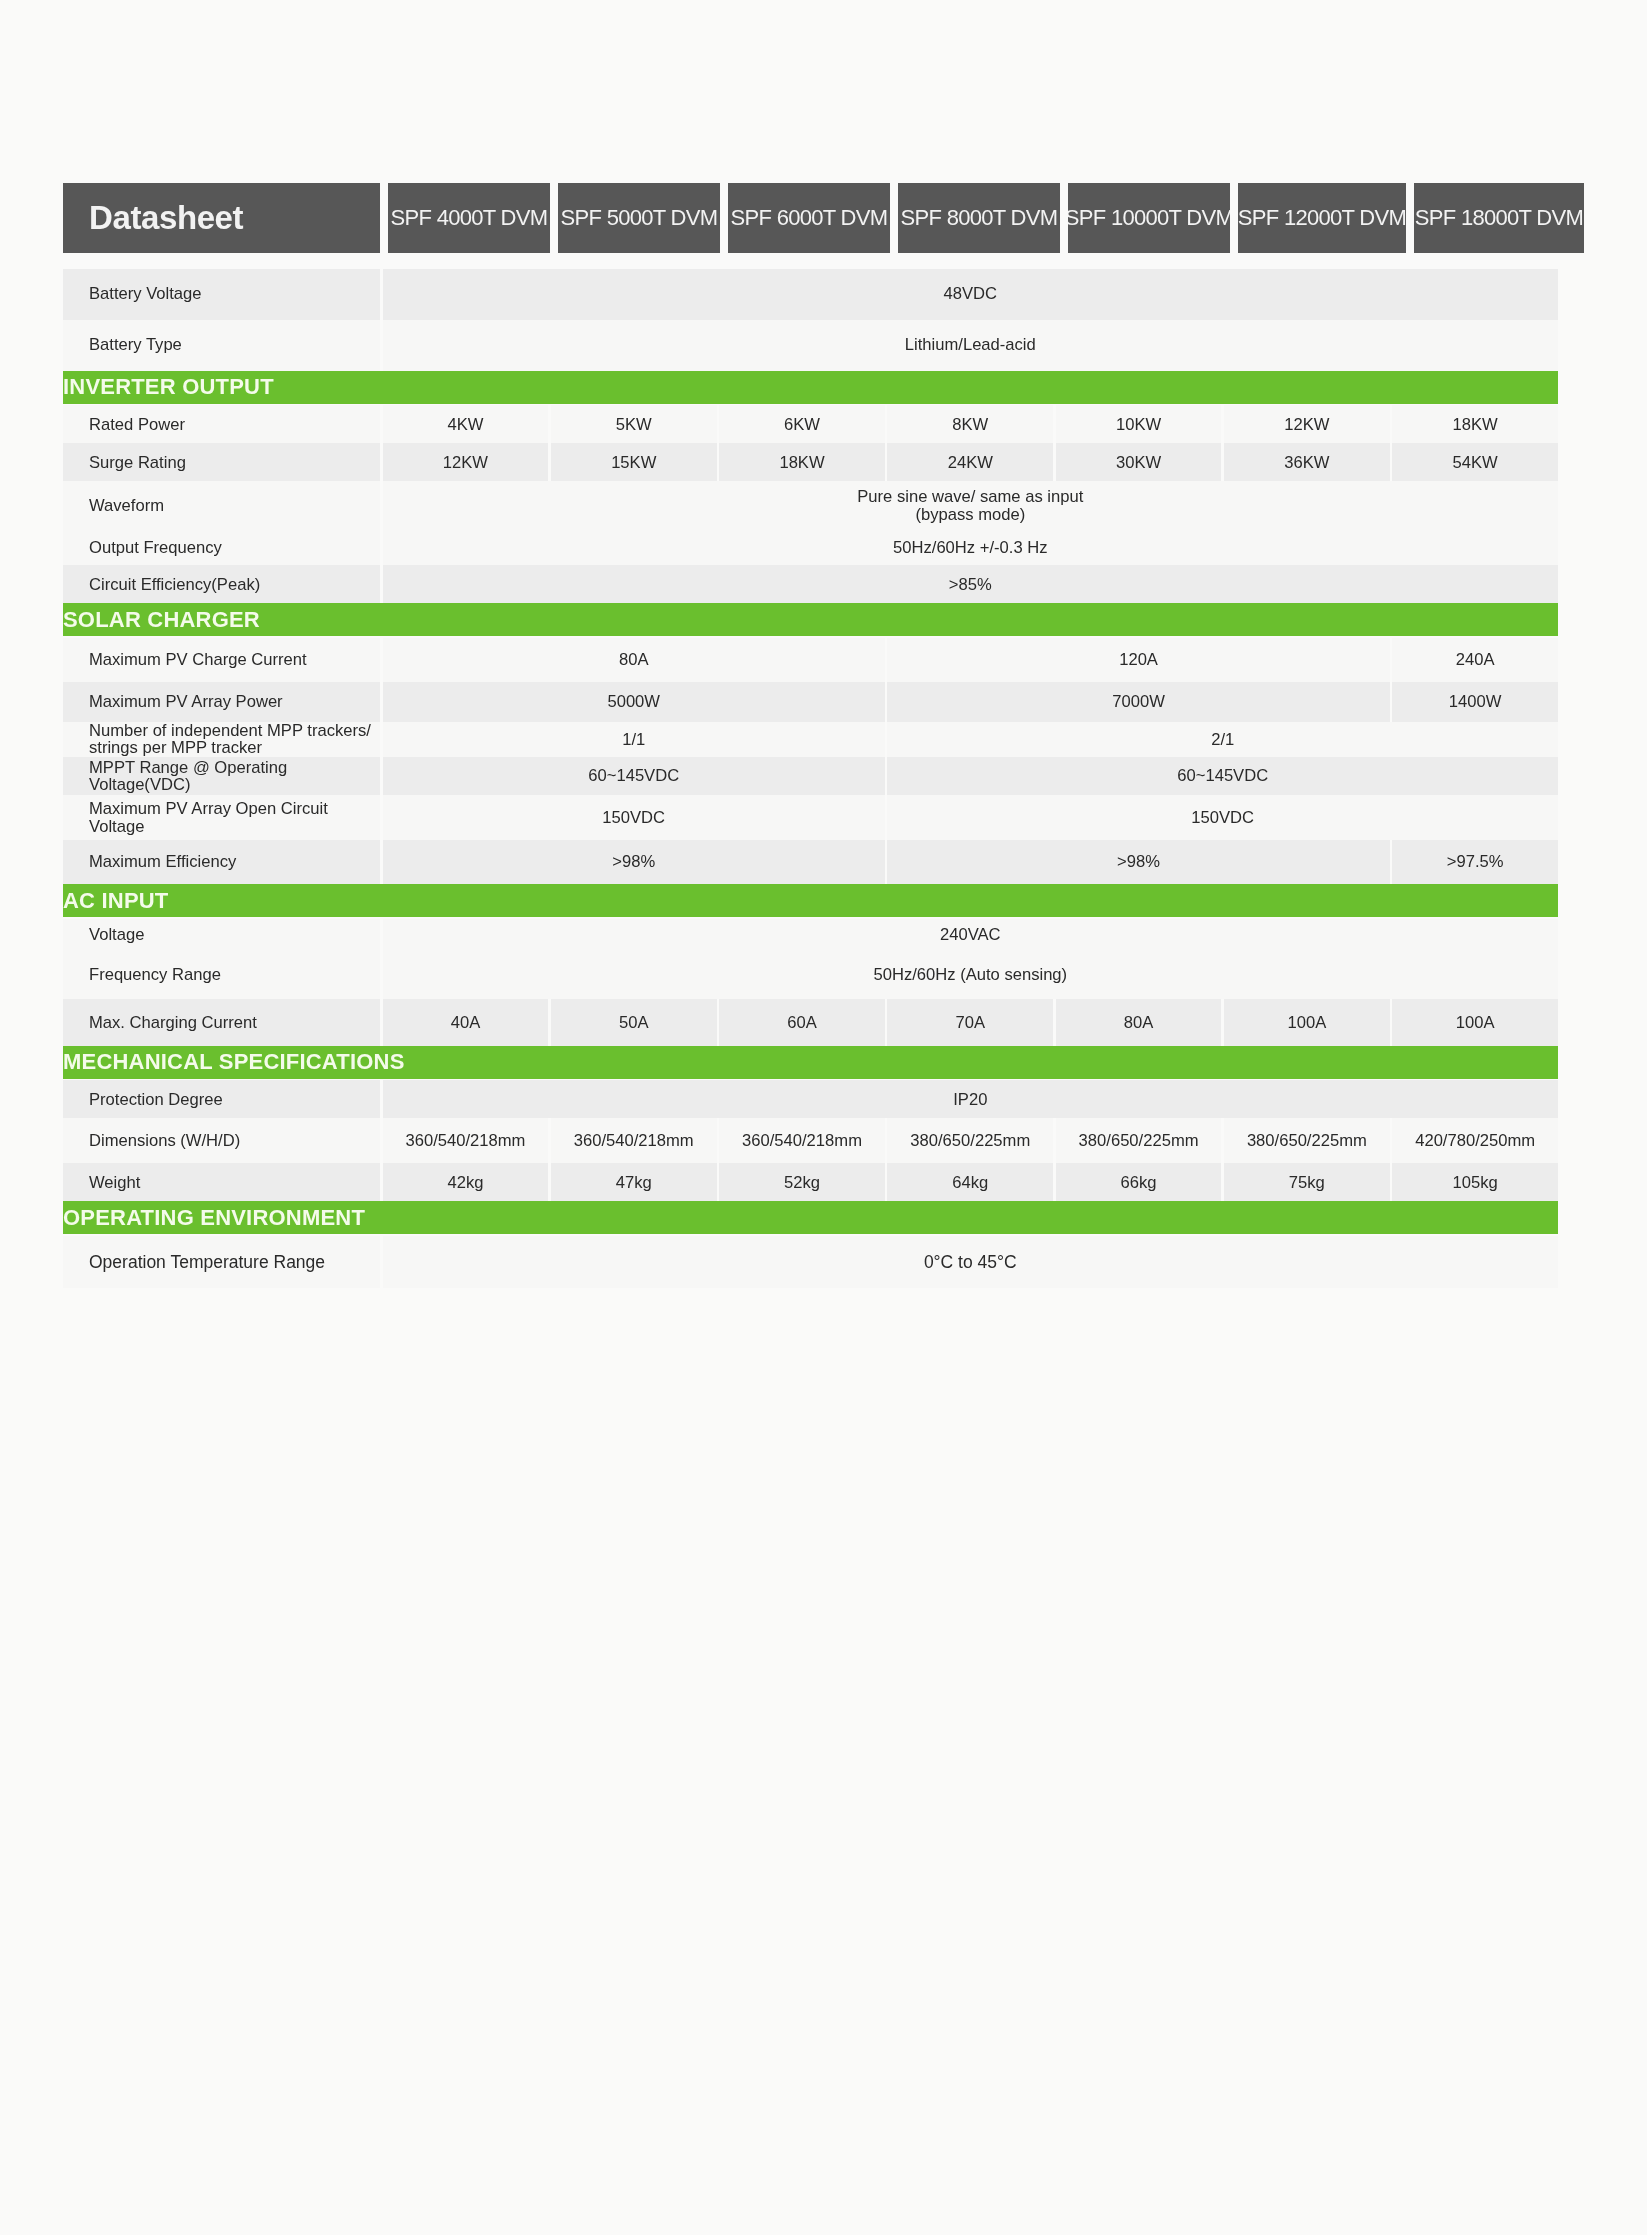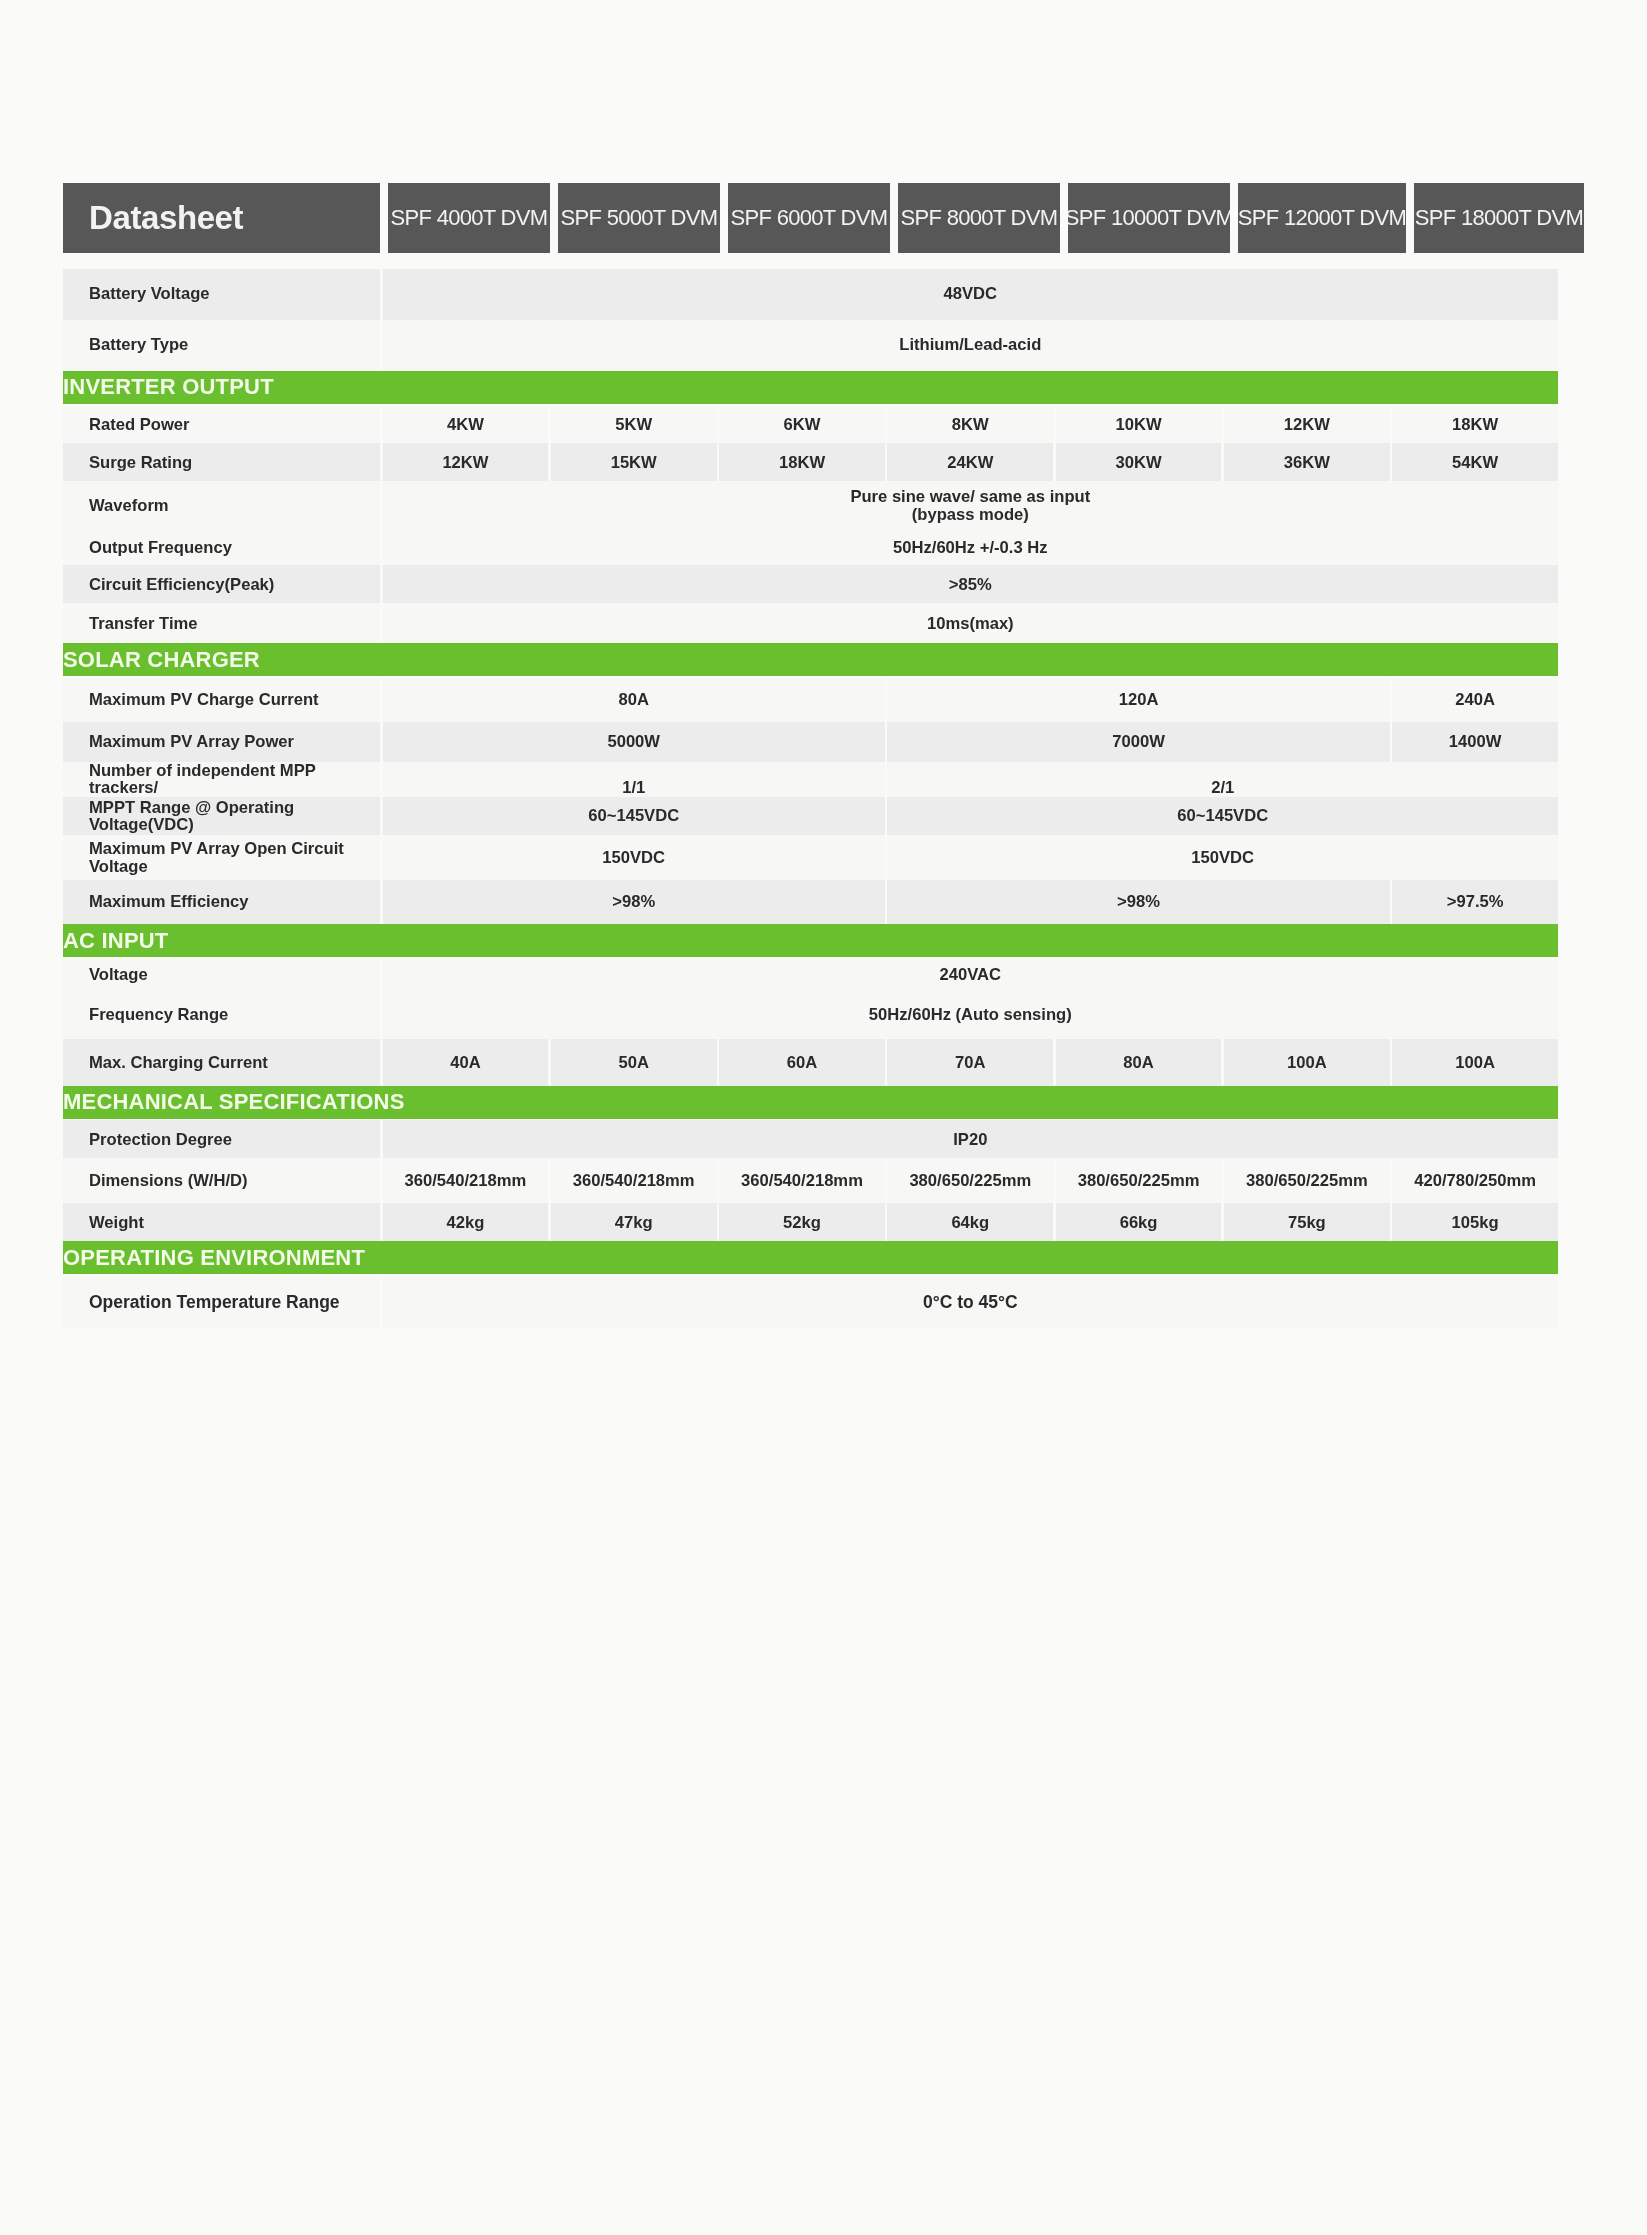--- a/index.html
+++ b/index.html
@@ -3,21 +3,21 @@
 <meta charset="utf-8">
 <style>
   html, body { margin:0; padding:0; }
   body { width:1647px; height:2236px; background:#fafaf9; font-family:"Liberation Sans", sans-serif; color:#2a2a2a; position:relative; overflow:hidden; }
   #sheet { position:absolute; left:63px; top:183px; width:1495px; }
   .hdr { display:grid; grid-template-columns:317px 162px 162px 162px 162px 162px 168px 170px; column-gap:8px; height:70px; }
   .hdr > div { background:#575757; color:#f2f2f2; display:flex; align-items:center; justify-content:center; font-size:22px; letter-spacing:-0.7px; white-space:nowrap; overflow:hidden; }
   .hdr > .title { justify-content:flex-start; padding-left:26px; font-size:33px; font-weight:bold; letter-spacing:-0.4px; }
   .gap { height:15.7px; }
   .sec { background:#6abf2e; color:#f4fbea; font-size:22px; font-weight:bold; height:33px; display:flex; align-items:center; margin-bottom:1.7px; letter-spacing:0.2px; }
-  .row { display:grid; grid-template-columns:317px repeat(7, 1fr); column-gap:2.6px; font-size:16.6px;font-weight:bold; }
+  .row { display:grid; grid-template-columns:317px repeat(7, 1fr); column-gap:2.6px; font-size:16.6px; }
   .row.alt > div { background:#ececec; }
   .row > div { background:#f7f7f6; display:flex; align-items:center; justify-content:center; text-align:center; line-height:1.05; }
   .row > .lbl { justify-content:flex-start; text-align:left; padding-left:26px; }
   .c8 { grid-column: 2 / span 7; }
   .c3 { grid-column: span 3; }
   .c3b { grid-column: span 3; }
   .c1 { grid-column: span 1; }
   .c4 { grid-column: span 4; }
   .two { flex-direction:column; }
 </style>
@@ -75,24 +75,20 @@
       <span>(bypass mode)</span>
     </div>
   </div>
   <div class="row" style="height:35px">
     <div class="lbl">Output Frequency</div>
     <div class="c8">50Hz/60Hz +/-0.3 Hz</div>
   </div>
   <div class="row alt" style="height:38px">
     <div class="lbl">Circuit Efficiency(Peak)</div>
     <div class="c8">&gt;85%</div>
-  </div>
-  <div class="row" style="height:40px">
-    <div class="lbl">Transfer Time</div>
-    <div class="c8">10ms(max)</div>
   </div>
 
   <div class="sec">SOLAR CHARGER</div>
   <div class="row" style="height:44px">
     <div class="lbl">Maximum PV Charge Current</div>
     <div class="c3">80A</div>
     <div class="c3b">120A</div>
     <div class="c1">240A</div>
   </div>
   <div class="row alt" style="height:40px">

